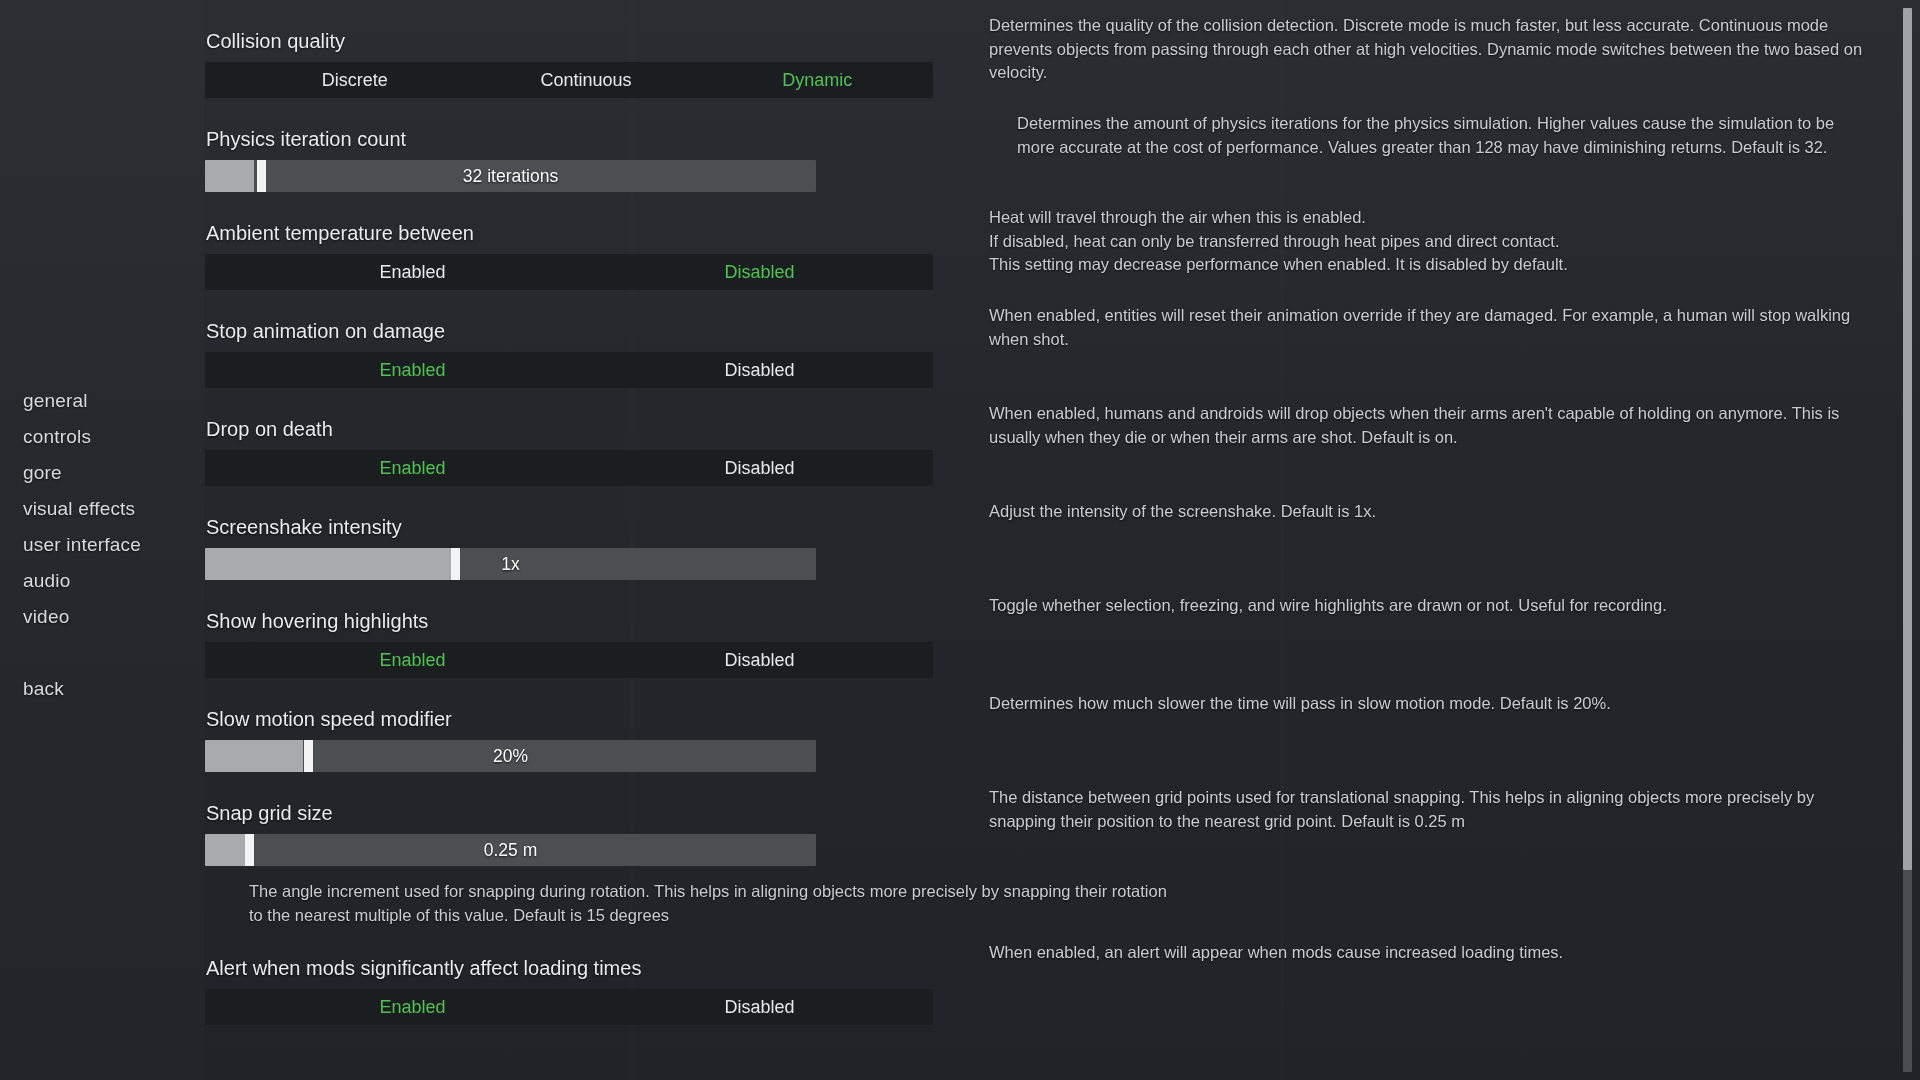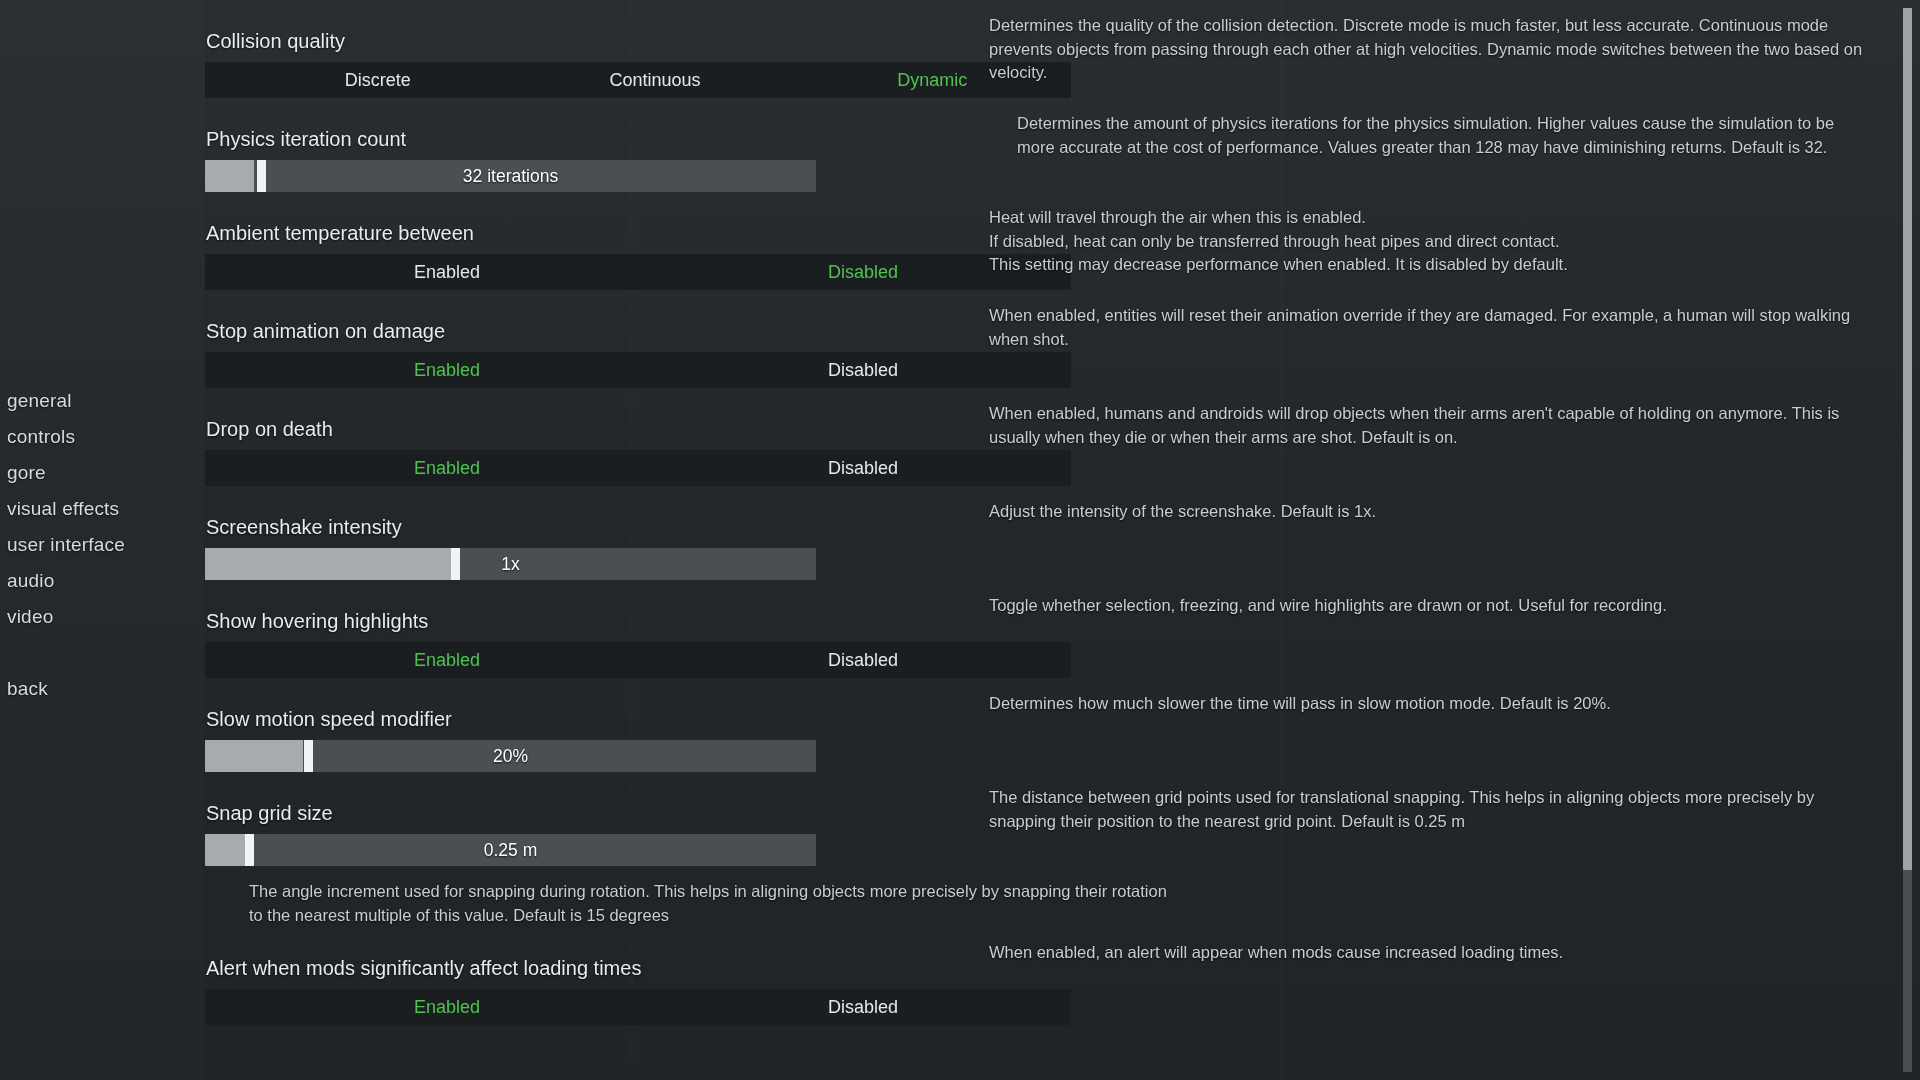--- a/index.html
+++ b/index.html
@@ -25,21 +25,21 @@
   #sidebar {
     position: absolute;
     left: 0; top: 0;
     width: 200px; height: 1080px;
     padding-top: 383px;
   }
   .nav-item {
     color: #d8dade;
     font-size: 19px;
     line-height: 36px;
-    padding-left: 7px;
+    padding-left: 23px;
     letter-spacing: 0.2px;
     cursor: pointer;
     text-shadow: 0 1px 2px rgba(0,0,0,0.6);
   }
   .nav-gap { height: 36px; }
 
   
   #settings {
     position: absolute;
     left: 204px; top: 0;
@@ -78,21 +78,21 @@
     line-height: 23.5px;
     text-shadow: 0 1px 2px rgba(0,0,0,0.7);
     max-width: 930px;
   }
 
   
   .options {
     display: flex;
     background: #1b1e21;
     height: 36px;
-    width: 866px;
+    width: 728px;
     border-radius: 1px;
     padding-left: 34px;
   }
   .opt {
     flex: 1 1 0;
     text-align: center;
     line-height: 36px;
     font-size: 18px;
     color: #e6e8ea;
     cursor: pointer;

